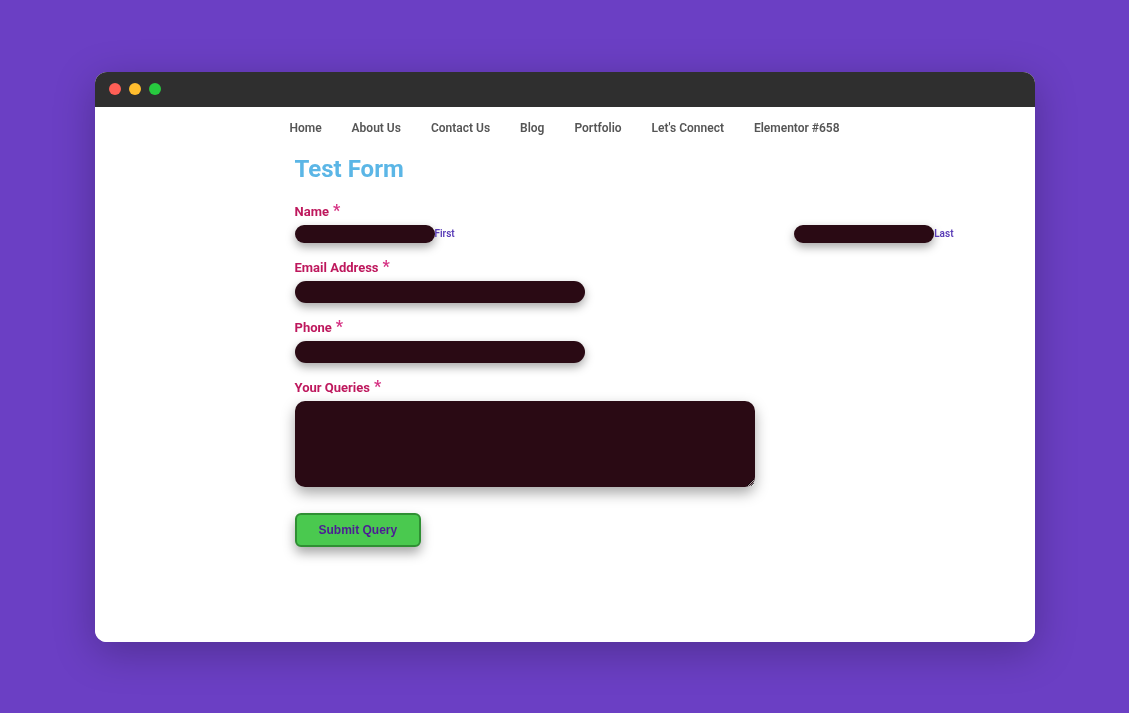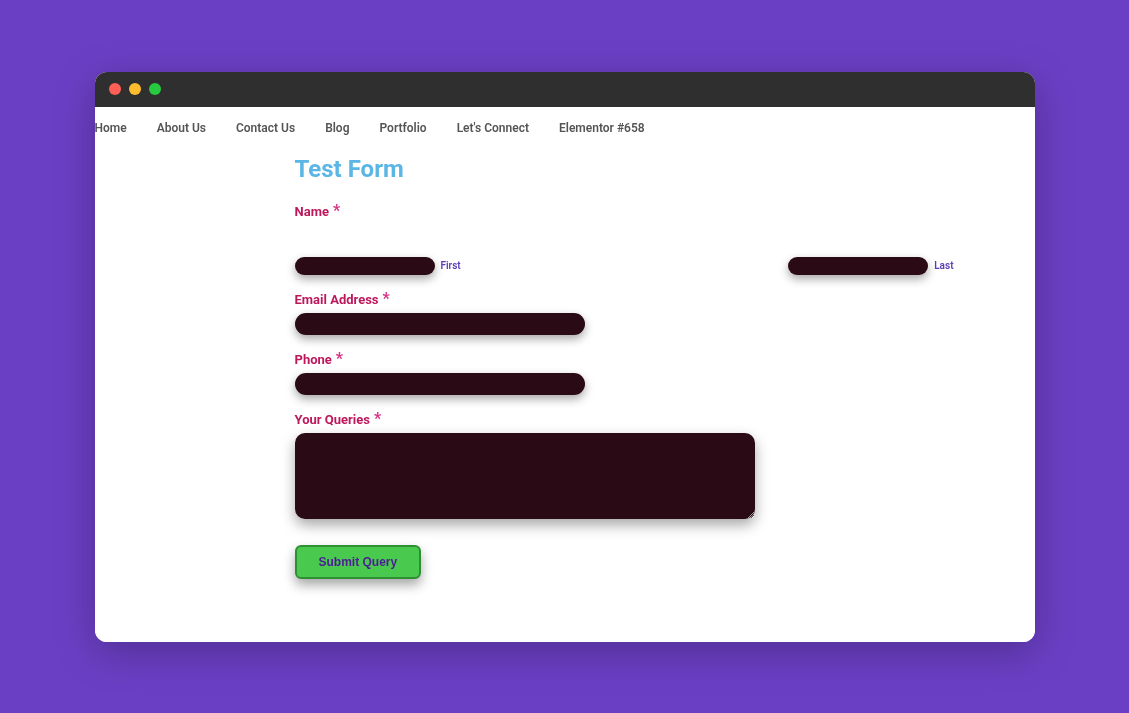--- a/index.html
+++ b/index.html
@@ -39,20 +39,21 @@
   .red { background: #ff5f56; }
   .yellow { background: #ffbd2e; }
   .green { background: #27c93f; }
   .page {
     flex: 1;
     background: #fff;
     overflow: hidden;
   }
   .nav {
     display: flex;
+    justify-content: center;
     gap: 30px;
     padding: 14px 0 12px;
   }
   .nav a {
     color: #555;
     font-size: 12px;
     font-weight: 600;
     text-decoration: none;
     cursor: pointer;
   }
@@ -80,22 +81,21 @@
     font-weight: 700;
   }
   .name-row {
     display: flex;
     justify-content: space-between;
     gap: 20px;
   }
   .name-col {
     display: flex;
     align-items: center;
-    gap: 6px;
-    margin-top: 32px;
+    gap: 0;
   }
   .sub-label {
     color: #5a3db7;
     font-size: 10px;
     font-weight: 600;
   }
   .inp {
     background: #2a0a14;
     border: none;
     border-radius: 14px;

